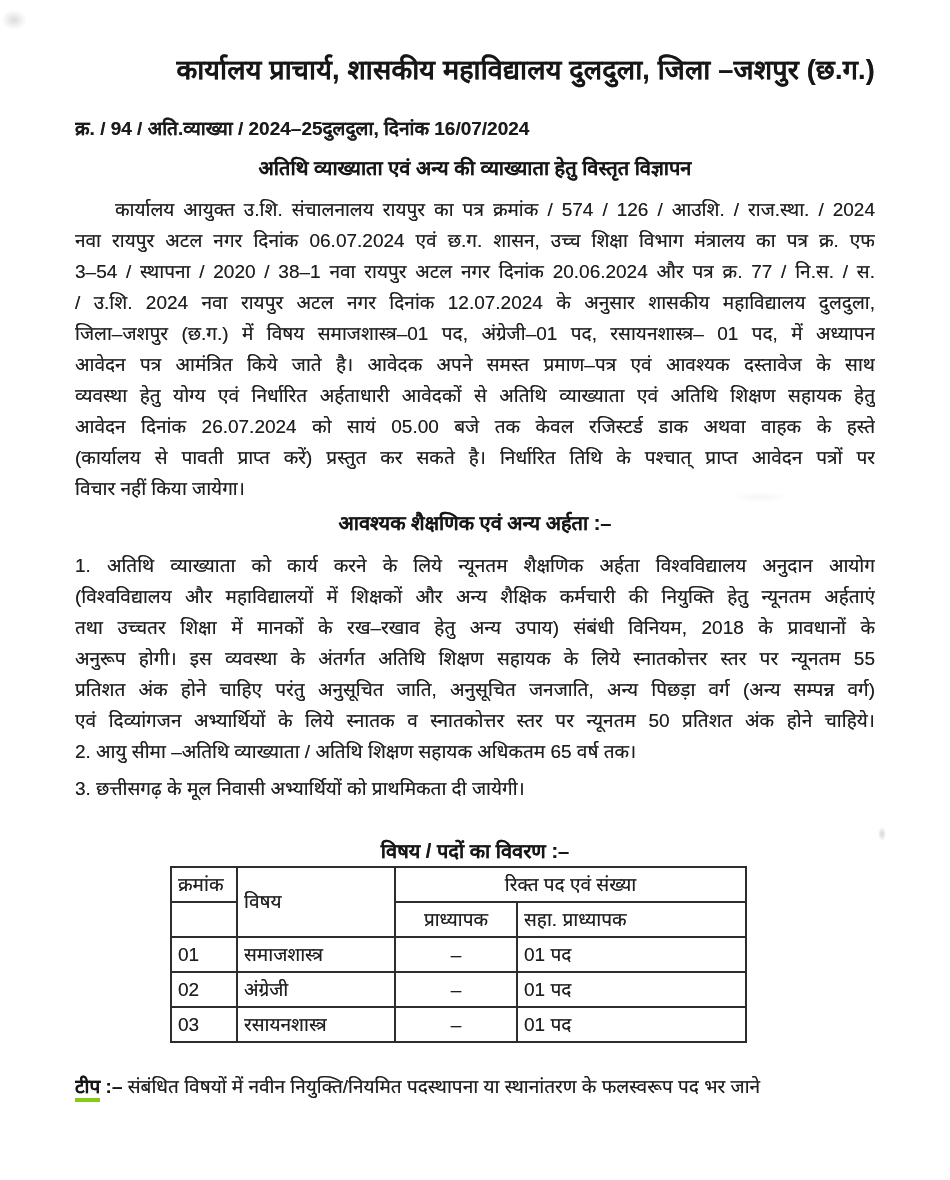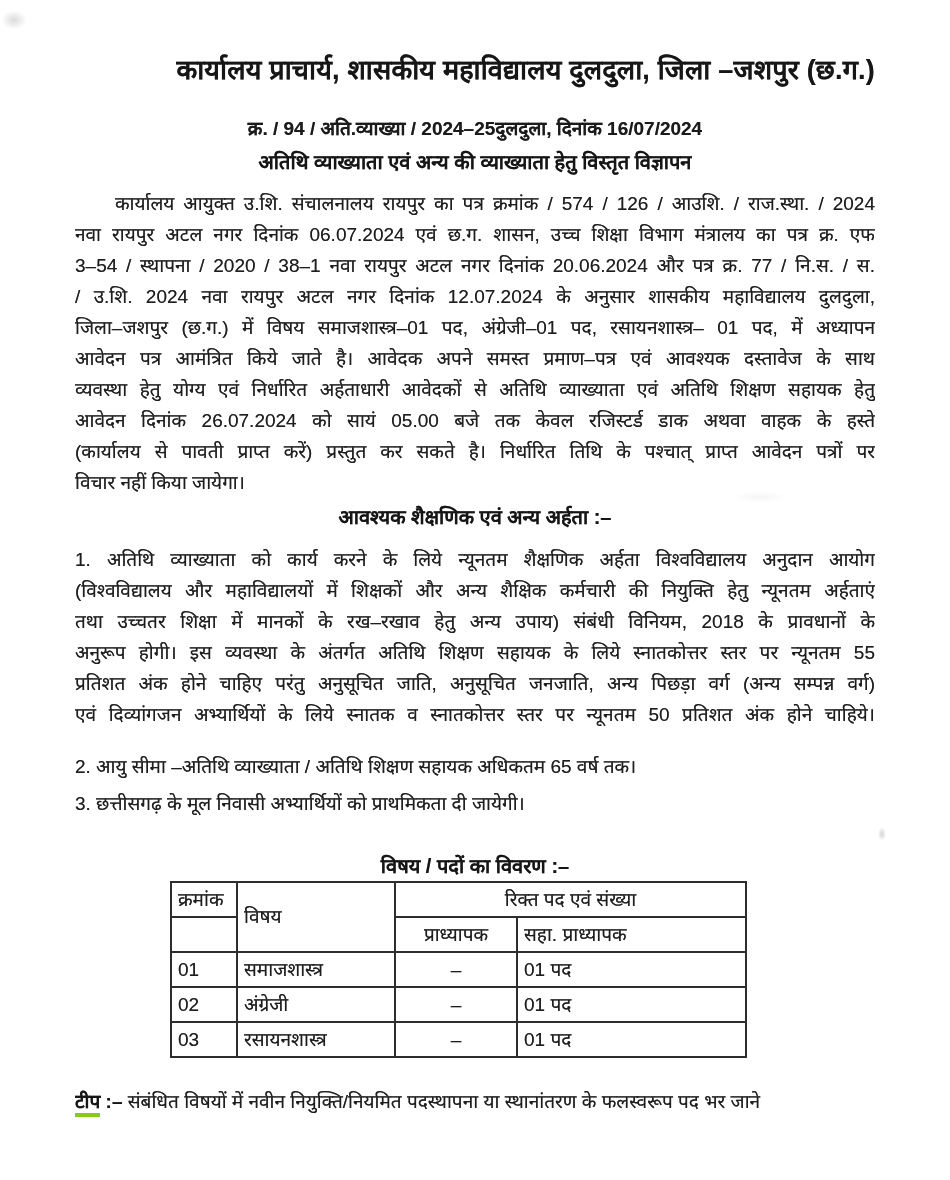--- a/index.html
+++ b/index.html
@@ -30,47 +30,47 @@
   }
   .doc-header{
     margin:14px 0 0 0;
     font-size:27px;line-height:40px;height:40px;
     font-weight:700;text-align:right;
     letter-spacing:.2px;color:#161616;
     overflow:hidden;
   }
   .ref-row{
     margin-top:26px;height:26px;line-height:26px;
-    display:flex;justify-content:center;
+    display:flex;justify-content:flex-start;
     font-size:19px;font-weight:600;color:#1b1b1b;
     overflow:hidden;
   }
   .subject-title{
-    margin-top:6px;height:28px;line-height:28px;
+    margin-top:12px;height:28px;line-height:28px;
     text-align:center;font-size:20px;font-weight:700;color:#161616;
     overflow:hidden;
   }
   .para{font-size:19px;color:#1e1e1e;}
   .para .ln{
     line-height:31px;height:31px;overflow:hidden;
     text-align:justify;text-align-last:justify;
   }
   .para.soft-last .ln:last-child{text-align:left;text-align-last:left;}
   .para.indent-first .ln:first-child{text-indent:40px;}
   .intro{margin-top:12px;}
   .sec-heading{
     margin-top:4px;height:30px;line-height:30px;
     font-size:20px;font-weight:700;color:#161616;overflow:hidden;text-align:center;
   }
   .point1{margin-top:12px;}
   .single-line{
     font-size:19px;line-height:31px;height:31px;overflow:hidden;
     text-align:left;color:#1e1e1e;
   }
-  .point2{margin-top:21px;}
+  .point2{margin-top:0;}
   .point3{margin-top:6px;}
   .positions-heading{margin-top:32px;}
   table.vacancy{
     margin:0 0 0 95px;
     border-collapse:collapse;
     table-layout:fixed;
     width:575px;
     font-size:19px;color:#1e1e1e;
   }
   table.vacancy td{

